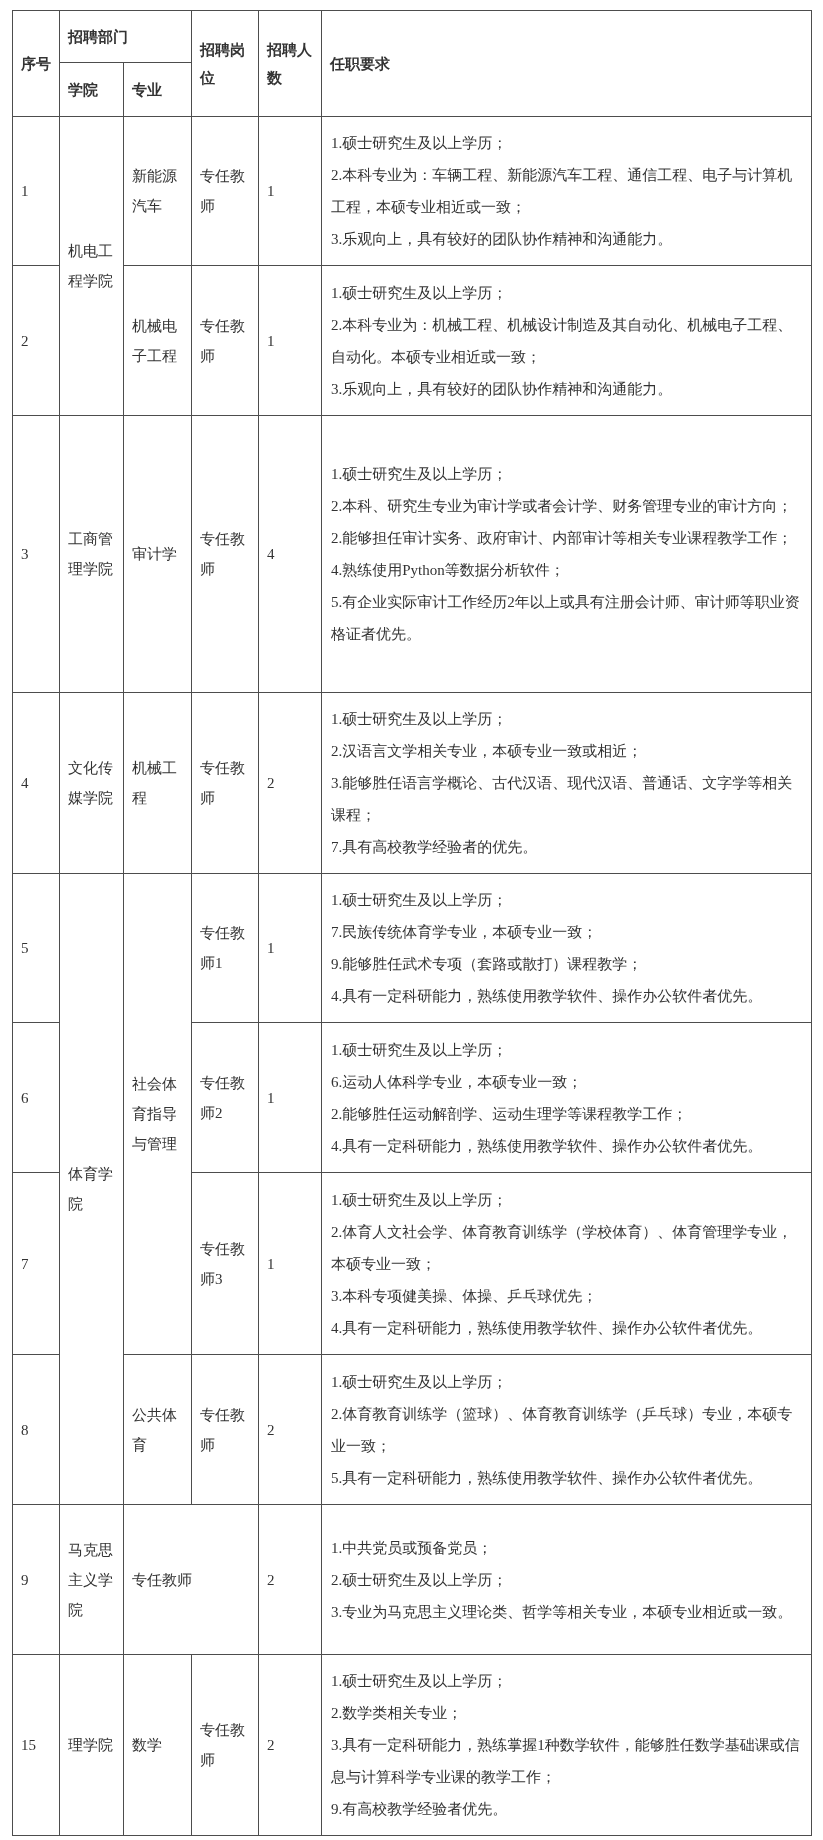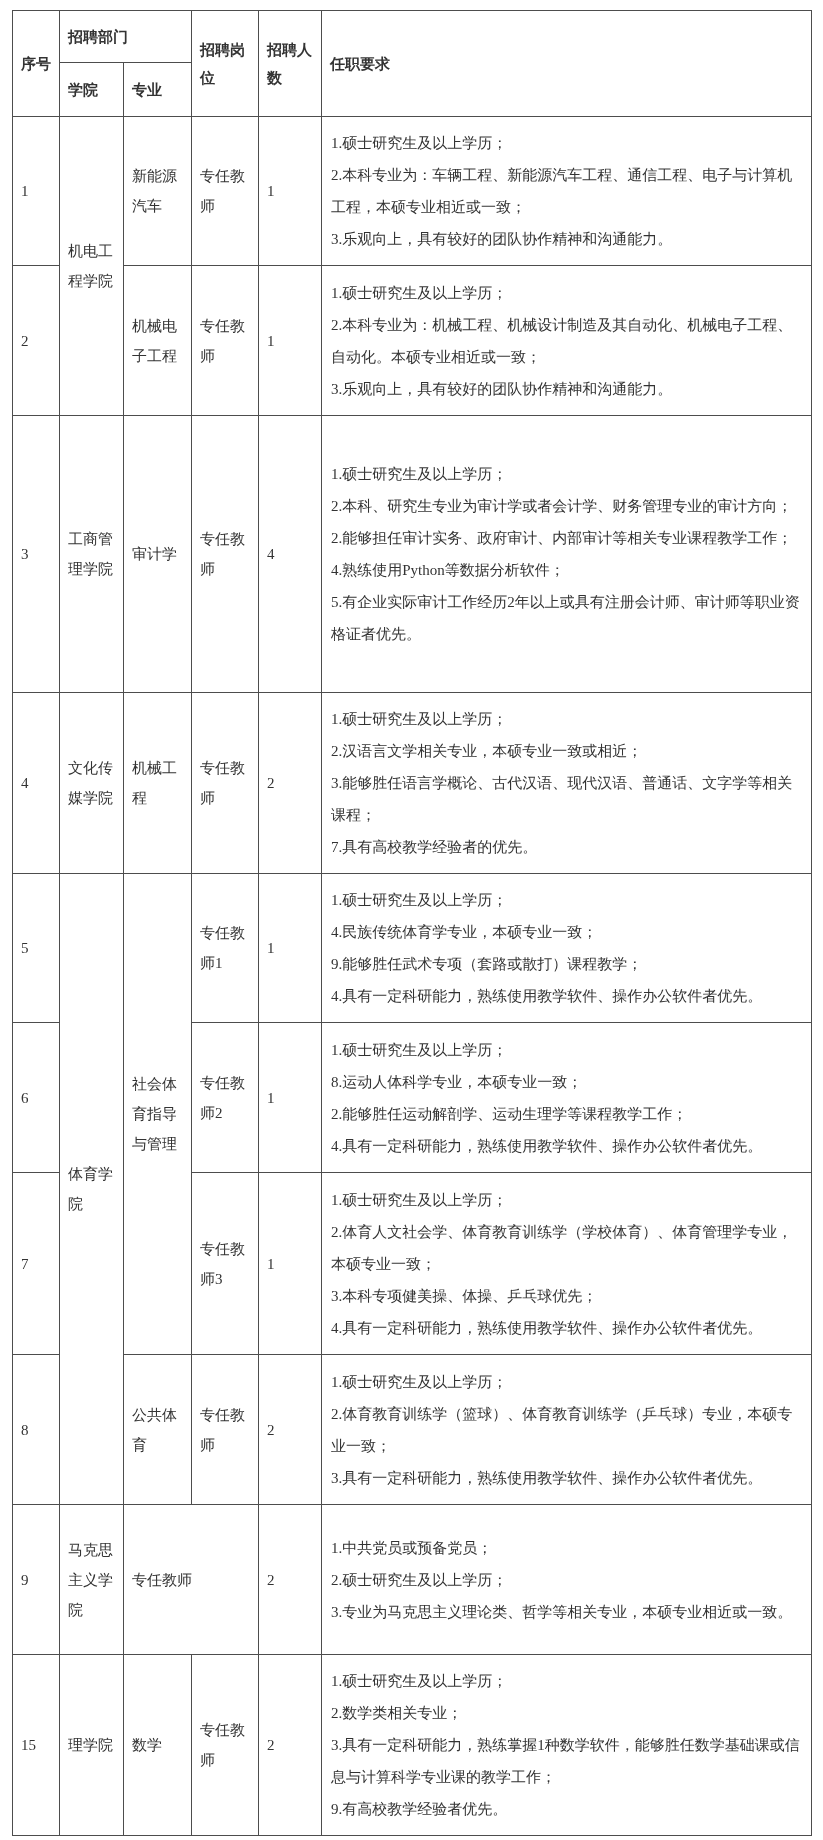--- a/index.html
+++ b/index.html
@@ -132,32 +132,32 @@
           </td>
       </tr>
       <tr class="r5">
         <td>5</td>
         <td rowspan="4">体育学院</td>
         <td rowspan="3">社会体育指导与管理</td>
         <td>专任教师1</td>
         <td>1</td>
         <td class="req">
             <p>1.硕士研究生及以上学历；</p>
-            <p>4.民族传统体育学专业，本硕专业一致；</p>
+            <p>7.民族传统体育学专业，本硕专业一致；</p>
             <p>9.能够胜任武术专项（套路或散打）课程教学；</p>
             <p>4.具有一定科研能力，熟练使用教学软件、操作办公软件者优先。</p>
           </td>
       </tr>
       <tr class="r6">
         <td>6</td>
         <td>专任教师2</td>
         <td>1</td>
         <td class="req">
             <p>1.硕士研究生及以上学历；</p>
-            <p>8.运动人体科学专业，本硕专业一致；</p>
+            <p>6.运动人体科学专业，本硕专业一致；</p>
             <p>2.能够胜任运动解剖学、运动生理学等课程教学工作；</p>
             <p>4.具有一定科研能力，熟练使用教学软件、操作办公软件者优先。</p>
           </td>
       </tr>
       <tr class="r7">
         <td>7</td>
         <td>专任教师3</td>
         <td>1</td>
         <td class="req">
             <p>1.硕士研究生及以上学历；</p>
@@ -167,21 +167,21 @@
           </td>
       </tr>
       <tr class="r8">
         <td>8</td>
         <td>公共体育</td>
         <td>专任教师</td>
         <td>2</td>
         <td class="req">
             <p>1.硕士研究生及以上学历；</p>
             <p>2.体育教育训练学（篮球）、体育教育训练学（乒乓球）专业，本硕专业一致；</p>
-            <p>3.具有一定科研能力，熟练使用教学软件、操作办公软件者优先。</p>
+            <p>5.具有一定科研能力，熟练使用教学软件、操作办公软件者优先。</p>
           </td>
       </tr>
       <tr class="r9">
         <td>9</td>
         <td>马克思主义学院</td>
         <td colspan="2">专任教师</td>
         <td>2</td>
         <td class="req">
             <p>1.中共党员或预备党员；</p>
             <p>2.硕士研究生及以上学历；</p>

